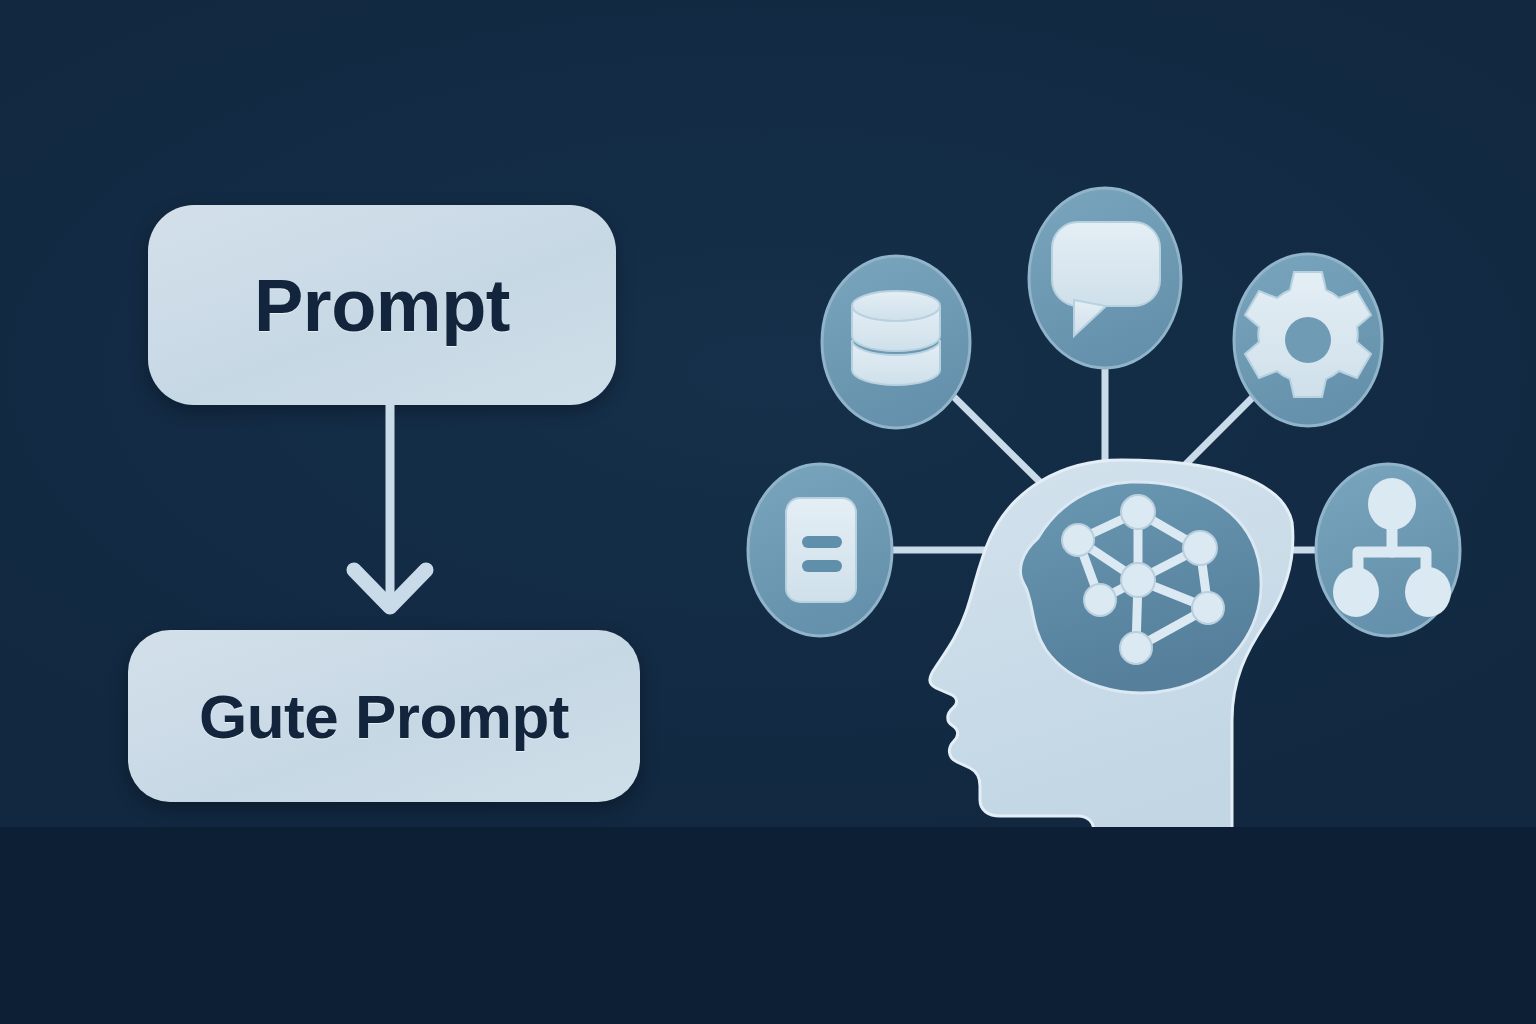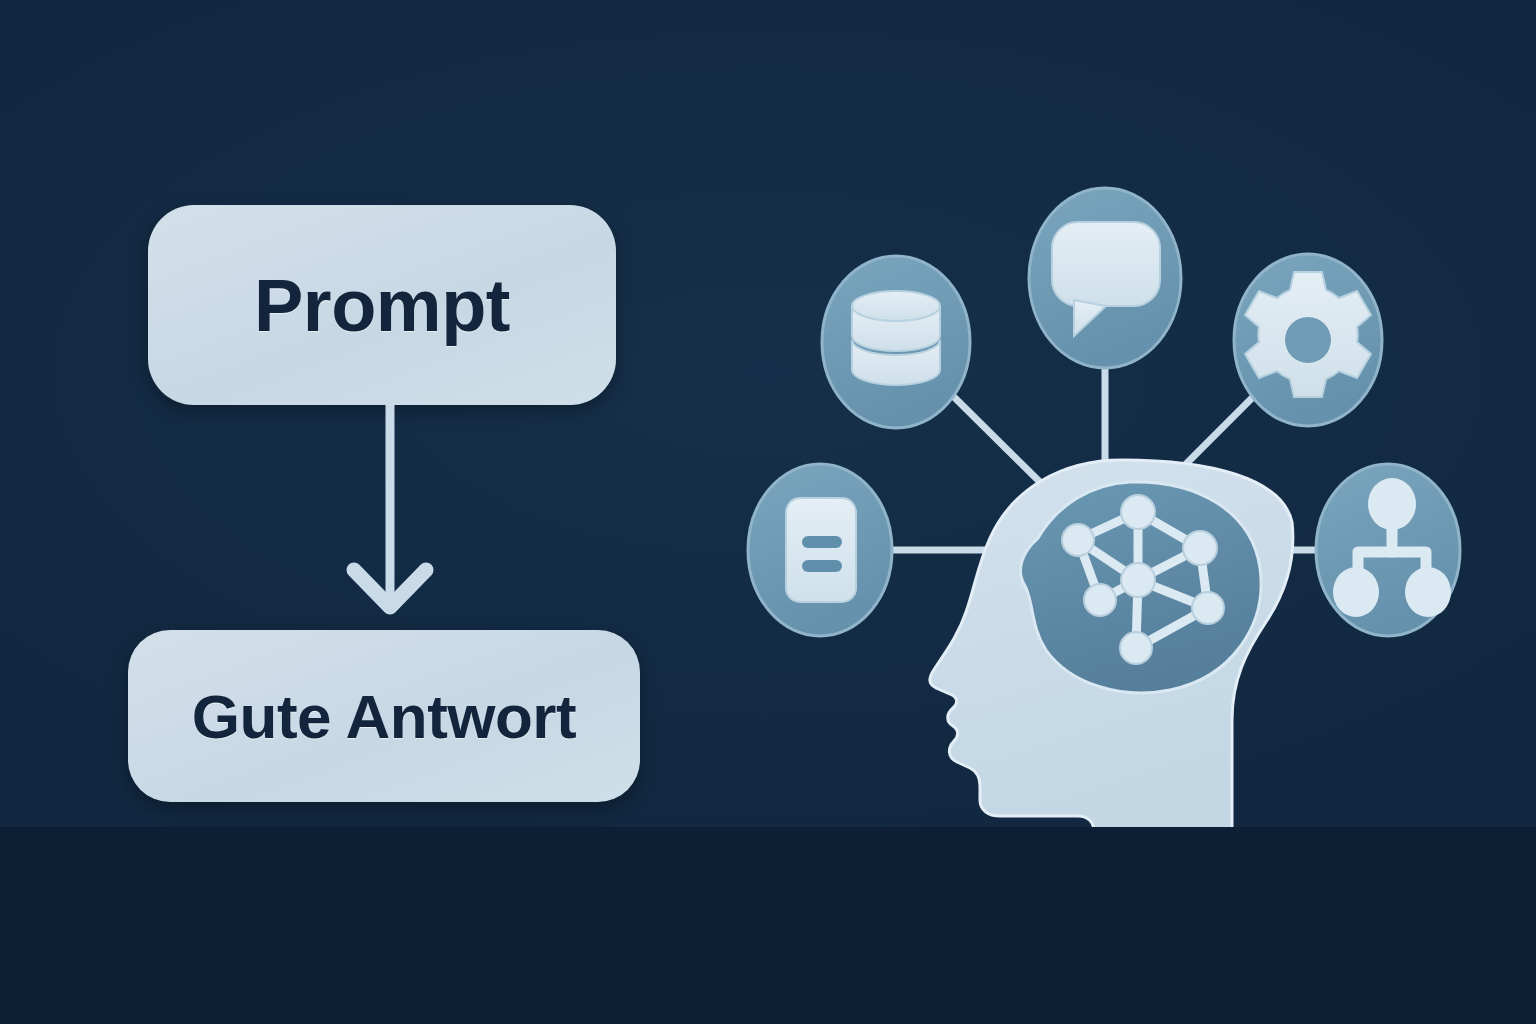--- a/index.html
+++ b/index.html
@@ -91,21 +91,21 @@
       <g stroke="#c9dbe8" stroke-width="9" fill="none" stroke-linecap="butt">
         <line x1="70" y1="0" x2="70" y2="208"></line>
       </g>
       <g stroke="#c9dbe8" stroke-width="15" fill="none" stroke-linecap="round" stroke-linejoin="round">
         <polyline points="34,175 70,212 106,175"></polyline>
       </g>
     </svg>
   </div>
 
   <div id="box-answer" class="flow-box">
-    <span class="label">Gute Antwort</span>
+    <span class="label">Gute Prompt</span>
   </div>
 
   <div id="illustration">
     <svg width="760" height="680" viewBox="0 0 760 680">
       <defs>
         <linearGradient id="gBadge" x1="0" y1="0" x2="0.35" y2="1">
           <stop offset="0%" stop-color="#7aa5bd"></stop>
           <stop offset="100%" stop-color="#6591ac"></stop>
         </linearGradient>
         <linearGradient id="gHead" x1="0" y1="0" x2="0.3" y2="1">

